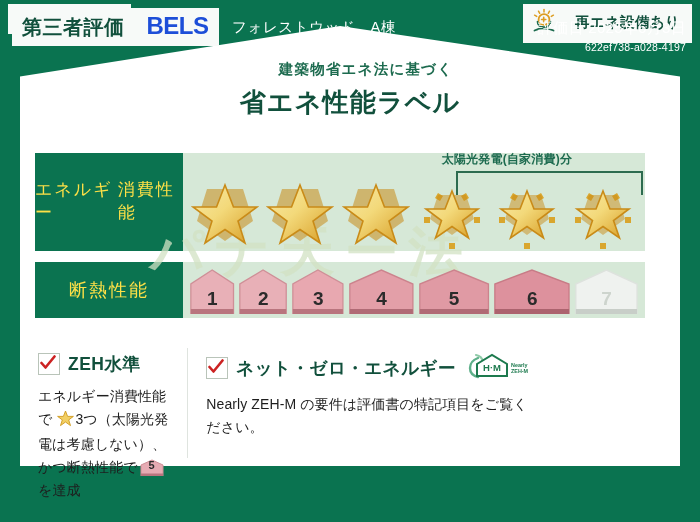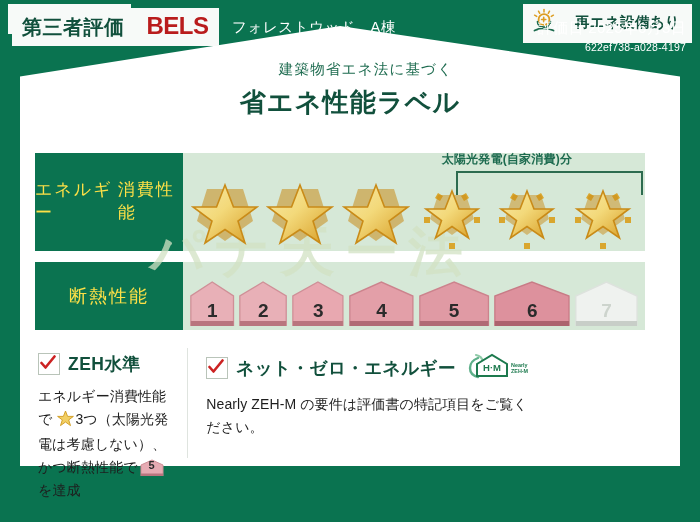--- a/index.html
+++ b/index.html
@@ -34,30 +34,30 @@
   
   #panel{
     position:absolute;left:20px;top:26px;width:660px;height:440px;
     background:#ffffff;
     clip-path:polygon(0% 11.5%, 48.5% 0%, 100% 11.5%, 100% 100%, 0% 100%);
   }
   #title-wrap{
     position:absolute;left:0;top:60px;width:700px;text-align:center;
   }
   #title-sub{
-    font-size:14.5px;font-weight:normal;color:#1d6b4f;letter-spacing:1.2px;margin-left:32px;
+    font-size:14.5px;font-weight:bold;color:#1d6b4f;letter-spacing:1.2px;margin-left:32px;
   }
   #title-main{
     font-size:26px;font-weight:bold;color:#11503c;letter-spacing:1.2px;
     margin-top:6px;
   }
   
   .row{position:absolute;left:35px;width:610px;display:flex;}
   #row-energy{top:153px;height:98px;}
-  #row-insul{top:262px;height:68px;}
+  #row-insul{top:262px;height:56px;}
   .row-label{
     background:#0b7350;color:#fde047;
     width:148px;flex:0 0 148px;
     display:flex;align-items:center;justify-content:center;
     font-weight:normal;letter-spacing:2px;line-height:1.35;
   }
   #row-energy .row-label{font-size:17px;}
   #row-insul .row-label{font-size:18px;}
   .row-body{
     flex:1 1 auto;background:#d6e8d7;position:relative;
@@ -145,21 +145,21 @@
     background:#0a7350;
   }
   #bels-chip{
     position:absolute;left:12px;top:8px;background:#f7faf8;
     padding:4px 10px 5px 10px;display:flex;align-items:baseline;gap:22px;
   }
   #bels-chip .third{
     font-size:20px;font-weight:bold;color:#11503c;letter-spacing:0.5px;
   }
   #bels-chip .bels{
-    font-size:24px;font-weight:bold;color:#b91c1c;letter-spacing:-0.5px;
+    font-size:24px;font-weight:bold;color:#1d4ed8;letter-spacing:-0.5px;
   }
   #bldg-name{
     position:absolute;left:232px;top:18px;
     font-size:14.5px;color:#ffffff;letter-spacing:0.6px;white-space:pre;
   }
   #eval-date{
     position:absolute;right:14px;top:10px;text-align:right;color:#ffffff;
   }
   #eval-date .d{font-size:15px;letter-spacing:0.3px;margin-top:9px;}
   #eval-date .id{font-size:10.5px;margin-top:3px;letter-spacing:0.2px;

